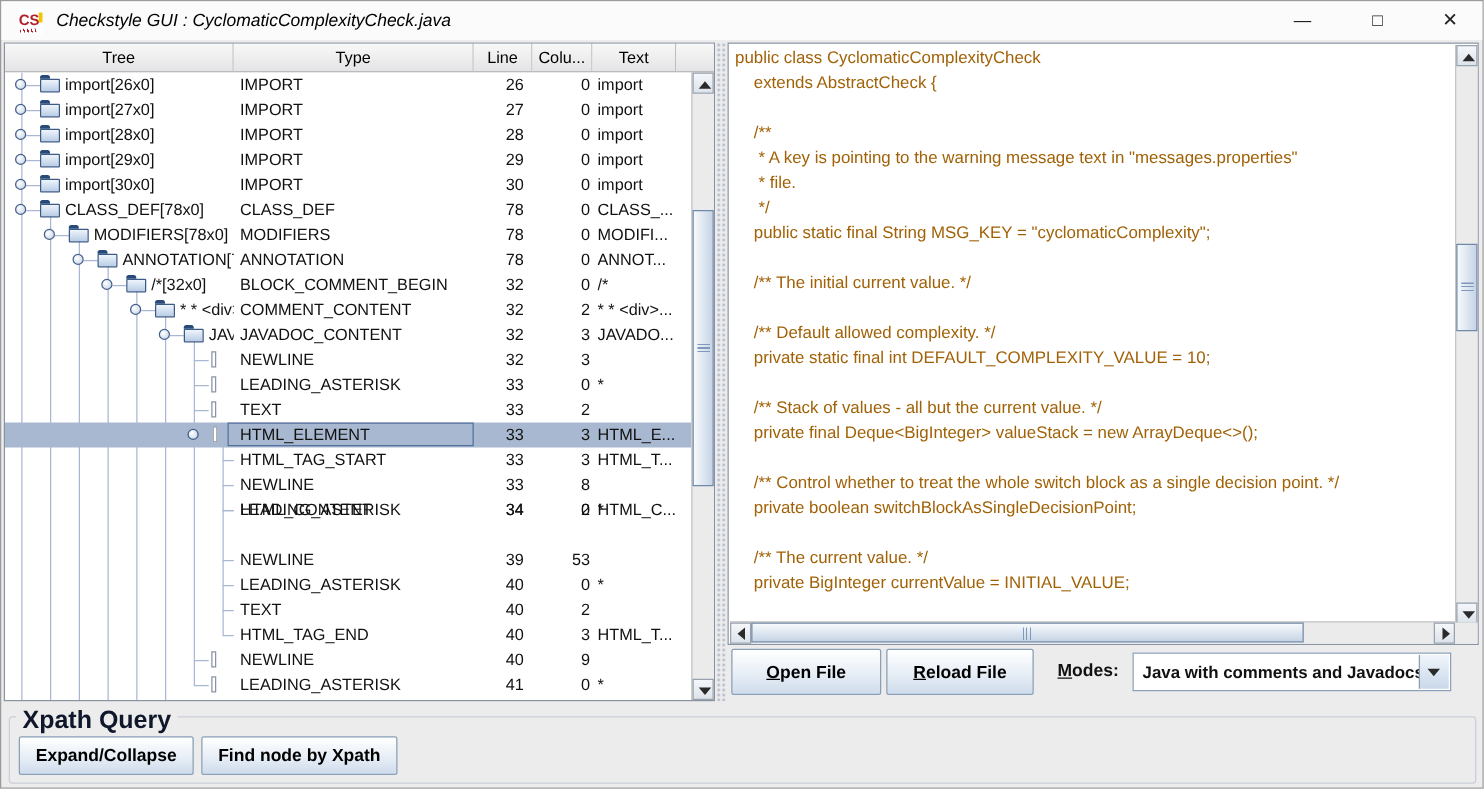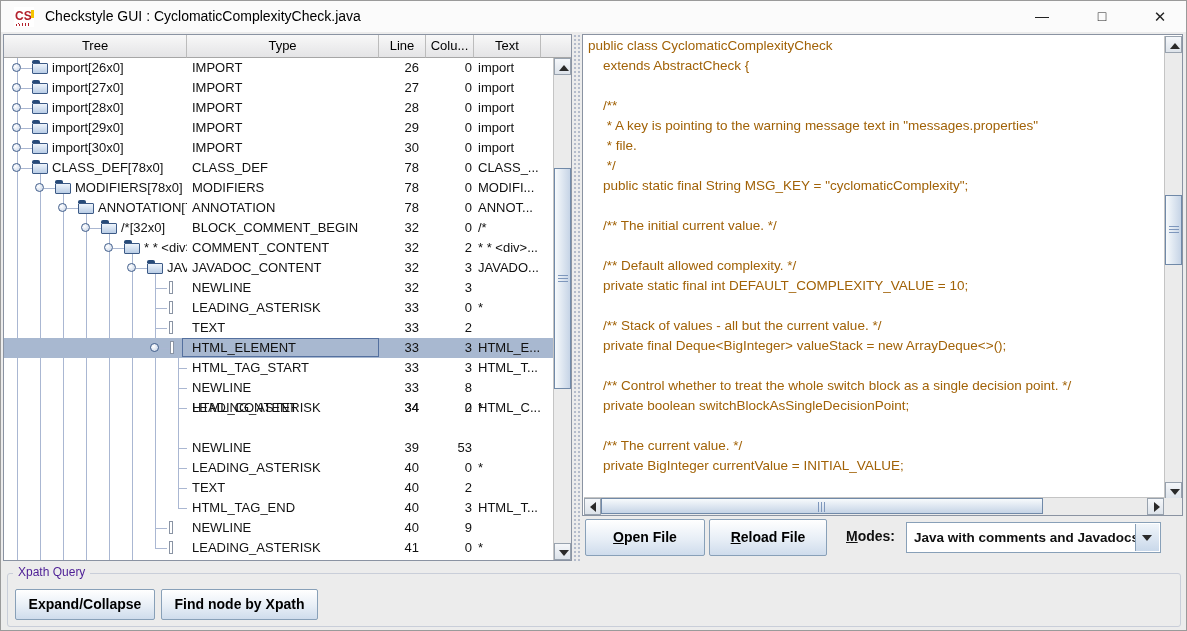--- a/index.html
+++ b/index.html
@@ -6,21 +6,21 @@
   *{box-sizing:border-box;}
   .window{position:relative;width:1187px;height:631px;background:#ececec;border:1px solid #9a9a9a;
           font-family:"Liberation Sans",sans-serif;color:#111;overflow:hidden;}
   
   .titlebar{position:absolute;left:0;top:0;width:100%;height:31px;background:#fbfbfb;}
   .cs-icon{position:absolute;left:13px;top:6px;width:20px;height:20px;background:#fff;}
   .cs-icon .cs-txt{position:absolute;left:1px;top:2px;font-weight:bold;font-size:12px;color:#b3202c;letter-spacing:0;}
   .cs-icon .cs-yel{position:absolute;right:0px;top:3px;width:3px;height:8px;background:#f5c400;}
   .cs-icon .cs-hatch{position:absolute;left:2px;bottom:1px;width:13px;height:3px;
      background:repeating-linear-gradient(75deg,#b3202c 0 1px,transparent 1px 3px);}
-  .win-title{position:absolute;left:44px;top:7px;font-size:14px;color:#000;}
+  .win-title{position:absolute;left:44px;top:7px;font-size:14px;color:#000;font-style:italic;}
   .cap-btn{position:absolute;top:0;width:46px;height:31px;text-align:center;line-height:31px;font-size:14px;color:#222;}
   .cap-min{left:1018px;} .cap-max{left:1078px;} .cap-close{left:1136px;font-size:15px;}
   
   .left-panel{position:absolute;left:2px;top:33px;width:569px;height:527px;border:1px solid #8a93a2;background:#fff;}
   .hcell{position:absolute;top:0;height:23px;background:linear-gradient(#f8f8f8,#e4e4e6);
          border-right:1px solid #bcbcbc;border-bottom:1px solid #a6a6a6;
          font-size:13px;line-height:22px;text-align:center;color:#000;}
   .tree-viewport{position:absolute;left:0;top:23px;width:549px;height:502px;background:#fff;overflow:hidden;}
   .vline{position:absolute;width:1px;background:#aab7d2;}
   .trow{position:absolute;left:0;width:549px;height:20px;font-size:13px;}
@@ -74,21 +74,21 @@
   .modes-label{position:absolute;left:845px;top:527px;font-weight:bold;font-size:14px;}
   .combo{position:absolute;left:905px;top:521px;width:255px;height:31px;border:1px solid #88a0b8;background:#fff;}
   .combo-value{position:absolute;left:7px;top:0;height:29px;line-height:29px;font-weight:bold;font-size:13.5px;white-space:nowrap;}
   .combo-btn{position:absolute;right:1px;top:1px;width:24px;height:27px;
              background:linear-gradient(#f0f5fa,#c9d8ea);border-left:1px solid #88a0b8;}
   .combo-btn .ar-down{left:6px;top:11px;}
   
   .xpath-border{position:absolute;left:6px;top:572px;width:1174px;height:54px;
                 border:1px solid #c9ced9;border-radius:3px;}
   .xpath-title{position:absolute;left:12px;top:564px;background:#ececec;padding:0 5px;
-               font-weight:normal;font-size:12px;color:#4c1d95;}
+               font-weight:bold;font-size:20px;color:#0f172a;}
   .btn-expand{left:14px;top:588px;width:140px;height:31px;line-height:29px;}
   .btn-find{left:160px;top:588px;width:157px;height:31px;line-height:29px;}
   u{text-decoration:underline;}
 </style>
 </head>
 <body>
 
 <div class="window">
 
   <div class="titlebar">

